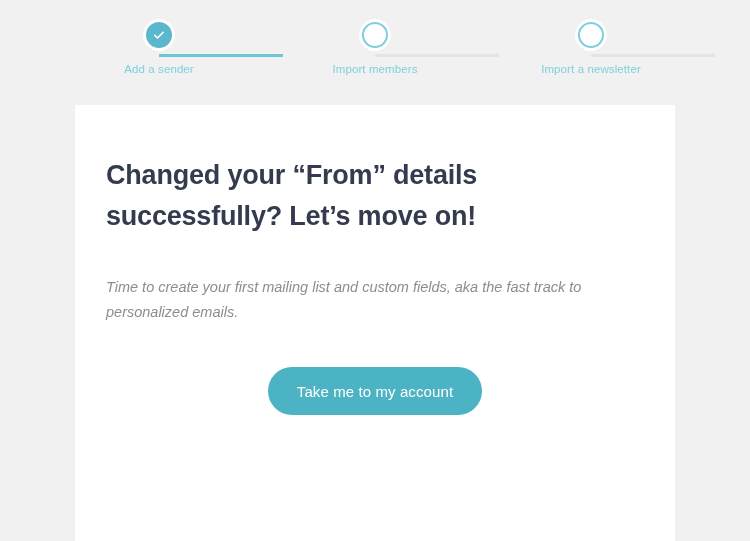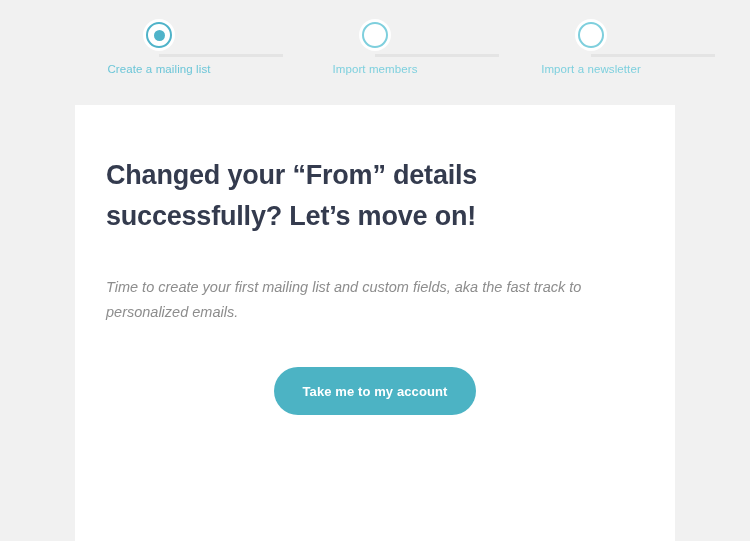--- a/index.html
+++ b/index.html
@@ -137,51 +137,53 @@
     display: flex;
     justify-content: center;
   }
   .cta {
     background: #4cb3c4;
     color: #ffffff;
     border: none;
     border-radius: 26px;
     padding: 0 29px;
     height: 48px;
-    font-size: 13px;
-    font-weight: bold;
+    font-size: 15px;
+    font-weight: normal;
     font-family: "Liberation Sans", sans-serif;
     cursor: pointer;
     letter-spacing: 0.1px;
   }
   .card-divider {
     position: absolute;
     left: 31px;
     right: 31px;
     bottom: 8px;
     height: 1px;
     background: #f4f4f4;
   }
 </style>
 </head>
 <body>
 
 <div class="stepper">
   <div class="steps-row">
 
-
     <div class="step">
-      <div class="connector" style="left:54px; width:124px;"></div>
+      <div class="connector filled" style="left:54px; width:124px;"></div>
       <div class="node-wrap">
-        <div class="node current">
-          <div class="dot"></div>
+        <div class="node done">
+          <svg class="check" viewBox="0 0 16 16">
+            <polyline points="3.2,8.4 6.3,11.4 12.8,4.8" fill="none" stroke="#ffffff" stroke-width="1.7" stroke-linecap="round" stroke-linejoin="round"></polyline>
+          </svg>
         </div>
       </div>
-      <div class="step-label active">Create a mailing list</div>
-    </div>
+      <div class="step-label">Add a sender</div>
+    </div>
+
 
     <div class="step">
       <div class="connector" style="left:54px; width:124px;"></div>
       <div class="node-wrap">
         <div class="node"></div>
       </div>
       <div class="step-label">Import members</div>
     </div>
 
     <div class="step">

